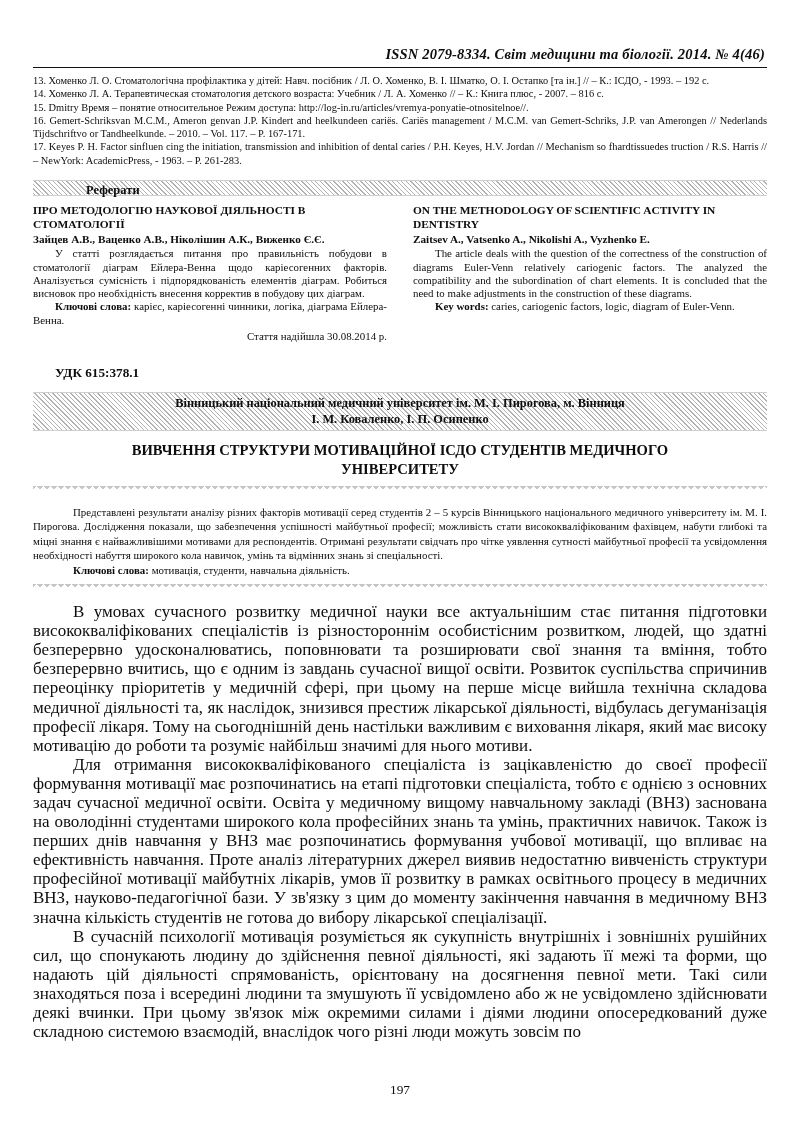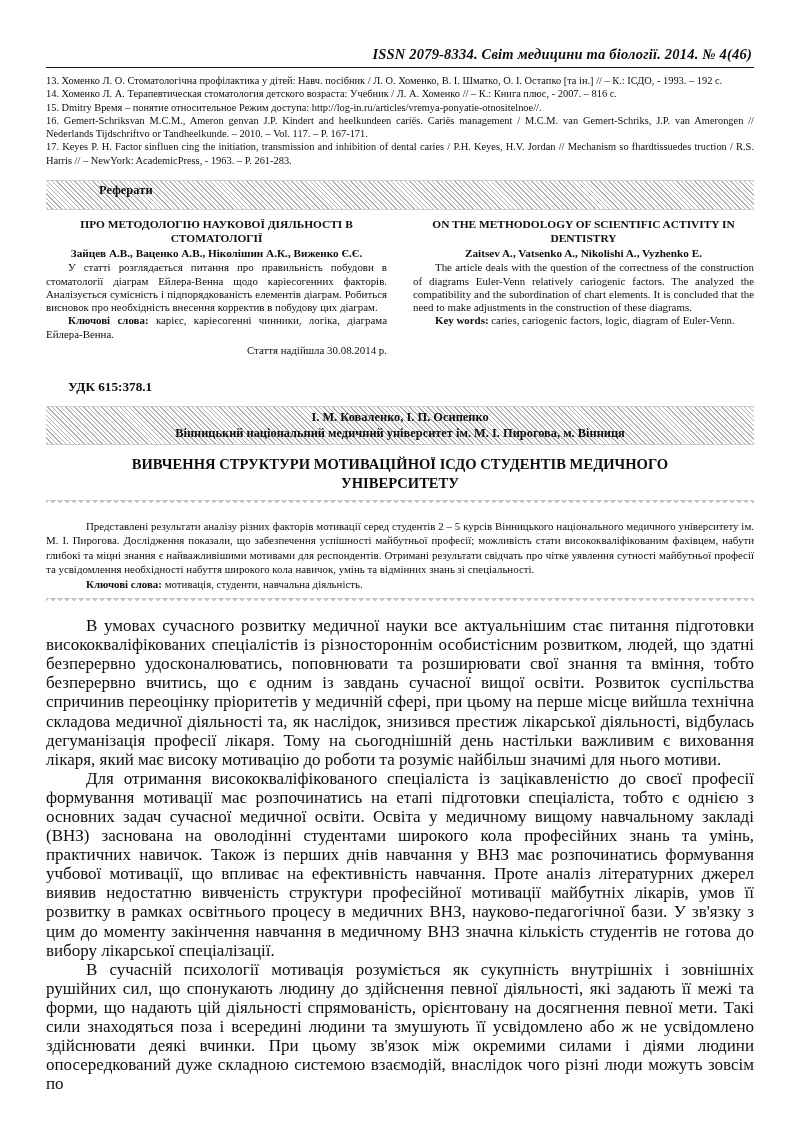--- a/index.html
+++ b/index.html
@@ -12,21 +12,21 @@
     height: 1132px;
     font-family: "Liberation Serif", "DejaVu Serif", serif;
     color: #0d0d0d;
     position: relative;
     overflow: hidden;
   }
   .page {
     width: 800px;
     height: 1132px;
     box-sizing: border-box;
-    padding: 0 46px;
+    padding: 0 33px;
     position: relative;
   }
 
   
   .runhead {
     text-align: right;
     font-style: italic;
     font-weight: bold;
     font-size: 14.5px;
     letter-spacing: 0.2px;
@@ -56,21 +56,21 @@
     background-color: #e3e3e3;
     background-image: repeating-linear-gradient(
         45deg,
         #ffffff 0px, #ffffff 1px,
         #b3b3b3 1px, #b3b3b3 2px,
         #ffffff 2px, #ffffff 3.2px);
     border-top: 1px solid #cfcfcf;
     border-bottom: 1px solid #cfcfcf;
   }
   .band-referaty {
-    height: 30px;
+    height: 16px;
     line-height: 19px;
     padding-left: 53px;
     font-weight: bold;
     font-size: 12.5px;
     box-sizing: border-box;
   }
   .band-referaty span {
     background: transparent;
   }
   .band-authors {
@@ -86,28 +86,27 @@
   .abs-cols {
     display: flex;
     gap: 26px;
     margin-top: 8px;
   }
   .abs-col {
     flex: 1 1 0;
     min-width: 0;
   }
   .abs-title {
-    text-align: center;
+    text-align: left;
     font-weight: bold;
     font-size: 11.4px;
     line-height: 13.6px;
     text-transform: uppercase;
   }
   .abs-authors {
-    text-align: center;
     font-weight: bold;
     font-size: 11.2px;
     line-height: 14px;
     margin-top: 1px;
   }
   .abs-body {
     font-size: 10.9px;
     line-height: 13.3px;
     text-align: justify;
     margin-top: 1px;
@@ -226,35 +225,36 @@
         <p>The article deals with the question of the correctness of the construction of diagrams Euler-Venn relatively cariogenic factors. The analyzed the compatibility and the subordination of chart elements. It is concluded that the need to make adjustments in the construction of these diagrams.</p>
         <p class="abs-kw"><b>Key words:</b><span> caries, cariogenic factors, logic, diagram of Euler-Venn.</span></p>
       </div>
     </div>
 
   </div>
 
   <div class="udc">УДК 615:378.1</div>
 
   <div class="hatch-band band-authors">
+    <div>Вінницький національний медичний університет ім. М. І. Пирогова, м. Вінниця</div>
     <div>І. М. Коваленко, І. П. Осипенко</div>
-    <div>Вінницький національний медичний університет ім. М. І. Пирогова, м. Вінниця</div>
   </div>
 
   <div class="art-title">ВИВЧЕННЯ СТРУКТУРИ МОТИВАЦІЙНОЇ ІСДО СТУДЕНТІВ МЕДИЧНОГО УНІВЕРСИТЕТУ</div>
 
   <div class="zigzag"></div>
 
   <div class="art-abs">
     <p>Представлені результати аналізу різних факторів мотивації серед студентів 2 – 5 курсів Вінницького національного медичного університету ім. М. І. Пирогова. Дослідження показали, що забезпечення успішності майбутньої професії; можливість стати висококваліфікованим фахівцем, набути глибокі та міцні знання є найважливішими мотивами для респондентів. Отримані результати свідчать про чітке уявлення сутності майбутньої професії та усвідомлення необхідності набуття широкого кола навичок, умінь та відмінних знань зі спеціальності.</p>
     <p class="abs-kw"><b>Ключові слова:</b><span> мотивація, студенти, навчальна діяльність.</span></p>
   </div>
 
   <div class="zigzag"></div>
 
   <div class="body-text">
     <p>В умовах сучасного розвитку медичної науки все актуальнішим стає питання підготовки висококваліфікованих спеціалістів із різностороннім особистісним розвитком, людей, що здатні безперервно удосконалюватись, поповнювати та розширювати свої знання та вміння, тобто безперервно вчитись, що є одним із завдань сучасної вищої освіти. Розвиток суспільства спричинив переоцінку пріоритетів у медичній сфері, при цьому на перше місце вийшла технічна складова медичної діяльності та, як наслідок, знизився престиж лікарської діяльності, відбулась дегуманізація професії лікаря. Тому на сьогоднішній день настільки важливим є виховання лікаря, який має високу мотивацію до роботи та розуміє найбільш значимі для нього мотиви.</p>
     <p>Для отримання висококваліфікованого спеціаліста із зацікавленістю до своєї професії формування мотивації має розпочинатись на етапі підготовки спеціаліста, тобто є однією з основних задач сучасної медичної освіти. Освіта у медичному вищому навчальному закладі (ВНЗ) заснована на оволодінні студентами широкого кола професійних знань та умінь, практичних навичок. Також із перших днів навчання у ВНЗ має розпочинатись формування учбової мотивації, що впливає на ефективність навчання. Проте аналіз літературних джерел виявив недостатню вивченість структури професійної мотивації майбутніх лікарів, умов її розвитку в рамках освітнього процесу в медичних ВНЗ, науково-педагогічної бази. У зв'язку з цим до моменту закінчення навчання в медичному ВНЗ значна кількість студентів не готова до вибору лікарської спеціалізації.</p>
     <p>В сучасній психології мотивація розуміється як сукупність внутрішніх і зовнішніх рушійних сил, що спонукають людину до здійснення певної діяльності, які задають її межі та форми, що надають цій діяльності спрямованість, орієнтовану на досягнення певної мети. Такі сили знаходяться поза і всередині людини та змушують її усвідомлено або ж не усвідомлено здійснювати деякі вчинки. При цьому зв'язок між окремими силами і діями людини опосередкований дуже складною системою взаємодій, внаслідок чого різні люди можуть зовсім по</p>
   </div>
 
+  <div class="folio">197</div>
 
 </div>
 
 </body></html>

